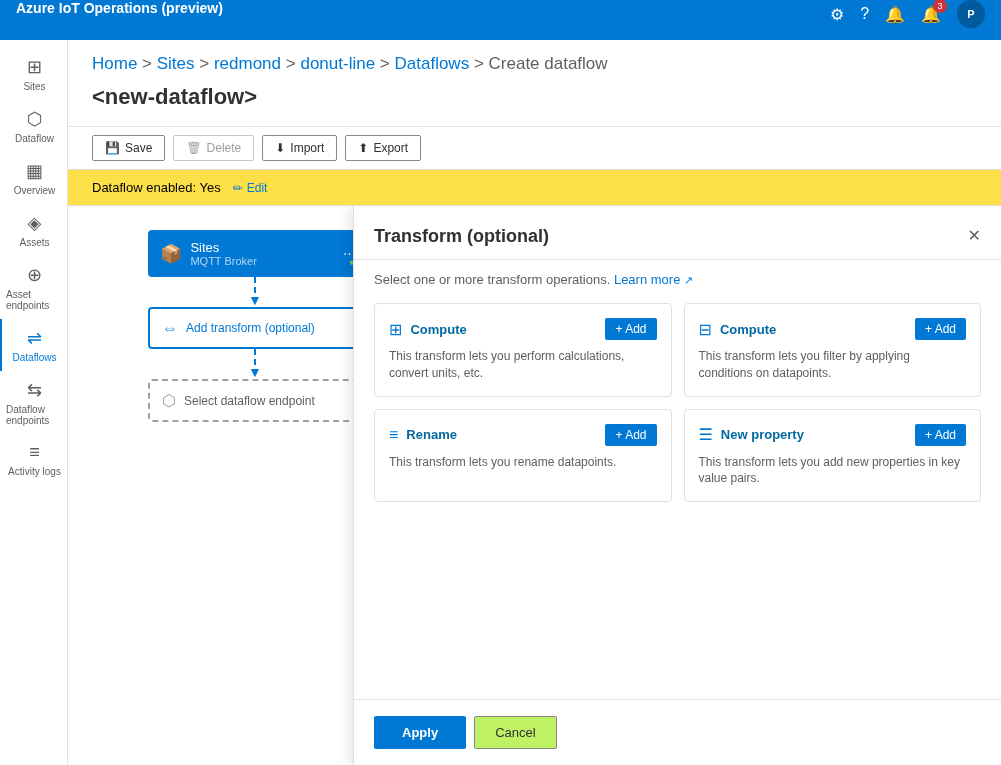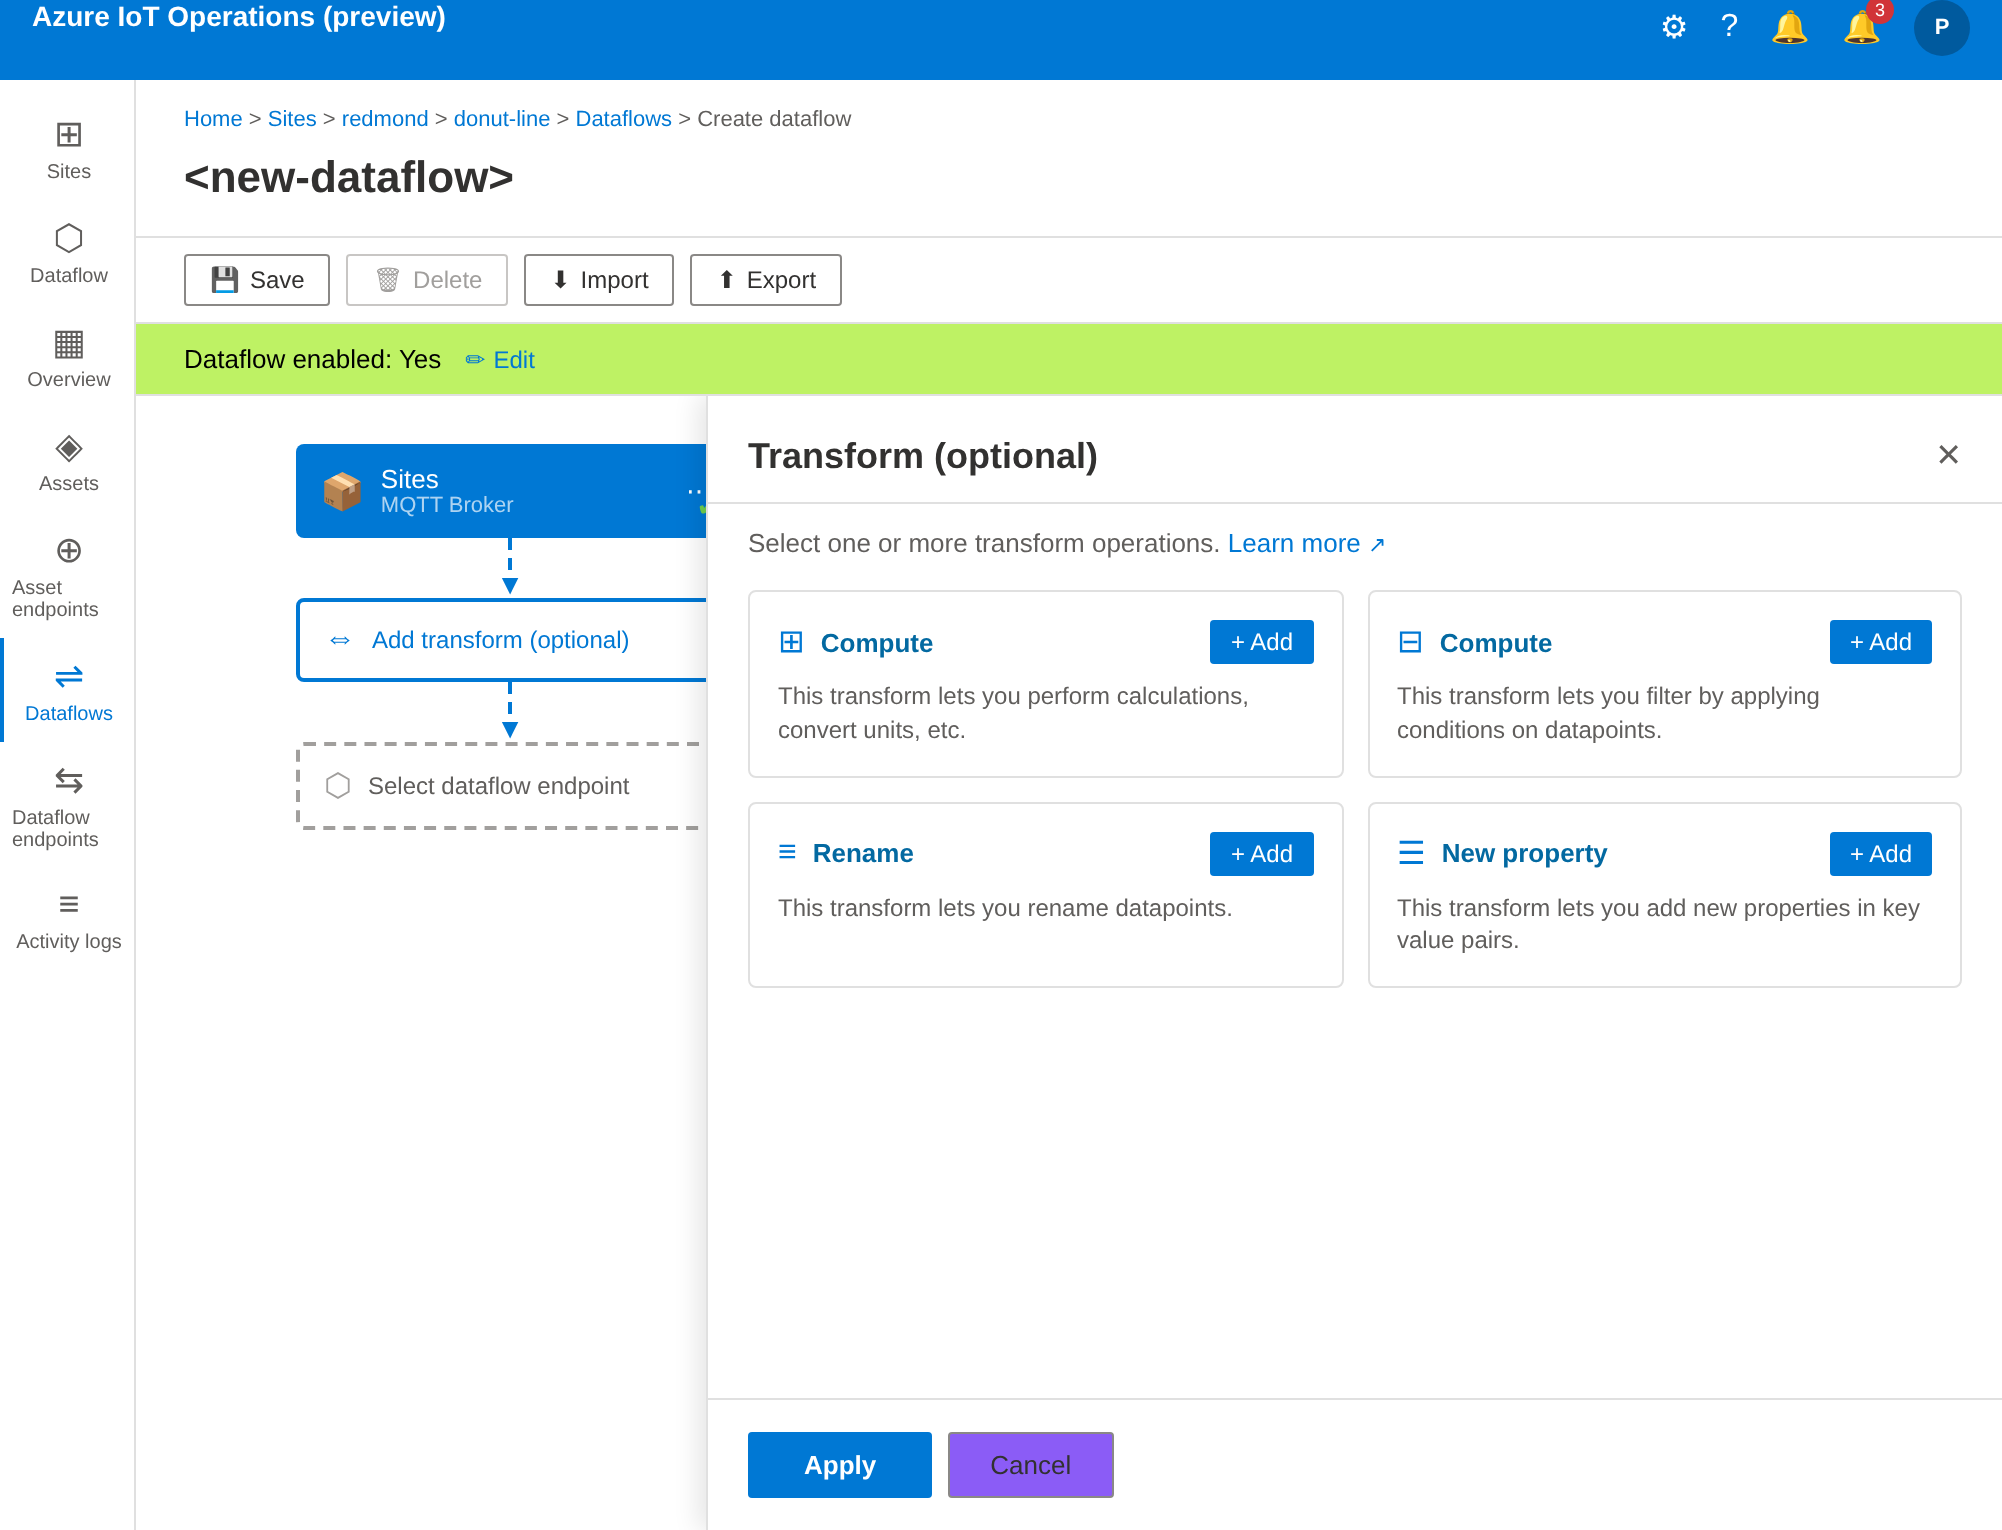--- a/index.html
+++ b/index.html
@@ -52,42 +52,42 @@
       border-left: 2px solid transparent;
     }
     .sidebar-item.active { color: #0078d4; border-left: 2px solid #0078d4; }
     .sidebar-icon { font-size: 18px; }
 
     
     .main-content { flex: 1; overflow-y: auto; background: #fff; padding: 0; position: relative; }
 
     
     .breadcrumb-area { padding: 14px 24px 6px; }
-    .breadcrumb { color: #0078d4; font-size: 11px; }
+    .breadcrumb { color: #0078d4; font-size: 17px; }
     .breadcrumb span { color: #605e5c; }
 
     
     .page-title-area { padding: 4px 24px 16px; }
     .page-title { font-size: 22px; font-weight: 600; color: #323130; }
 
     
     .toolbar {
       padding: 8px 24px; border-top: 1px solid #e0e0e0; border-bottom: 1px solid #e0e0e0;
       display: flex; gap: 8px; align-items: center;
     }
     .toolbar-btn {
       display: flex; align-items: center; gap: 5px;
       padding: 5px 12px; border: 1px solid #8a8886; background: #fff;
       cursor: pointer; font-size: 12px; color: #323130; border-radius: 2px;
     }
     .toolbar-btn.disabled { color: #a19f9d; border-color: #c8c6c4; }
 
     
     .status-bar {
-      padding: 10px 24px; background: #bef264;
+      padding: 10px 24px; background: #fde047;
       border-bottom: 1px solid #e0e0e0;
       display: flex; align-items: center; gap: 12px;
     }
     .edit-btn {
       display: flex; align-items: center; gap: 4px;
       color: #0078d4; background: none; border: none; cursor: pointer; font-size: 12px;
     }
 
     
     .overlay-panel {
@@ -136,21 +136,21 @@
     .panel-footer {
       padding: 16px 20px; border-top: 1px solid #e0e0e0;
       display: flex; gap: 8px; margin-top: 32px;
     }
     .apply-btn {
       background: #0078d4; color: white; border: none;
       padding: 8px 28px; border-radius: 2px; cursor: pointer;
       font-size: 13px; font-weight: 600;
     }
     .cancel-btn {
-      background: #8b5cf6; color: #323130; border: 1px solid #8a8886;
+      background: #bef264; color: #323130; border: 1px solid #8a8886;
       padding: 8px 20px; border-radius: 2px; cursor: pointer;
       font-size: 13px;
     }
     .source-node {
       background: #0078d4; color: white; border-radius: 4px;
       width: 220px; padding: 10px 12px;
       margin-left: 60px; position: relative;
     }
     .source-node-header { display: flex; justify-content: space-between; align-items: center; }
     .source-node-sub { font-size: 11px; opacity: 0.85; color: #cce4f7; }

